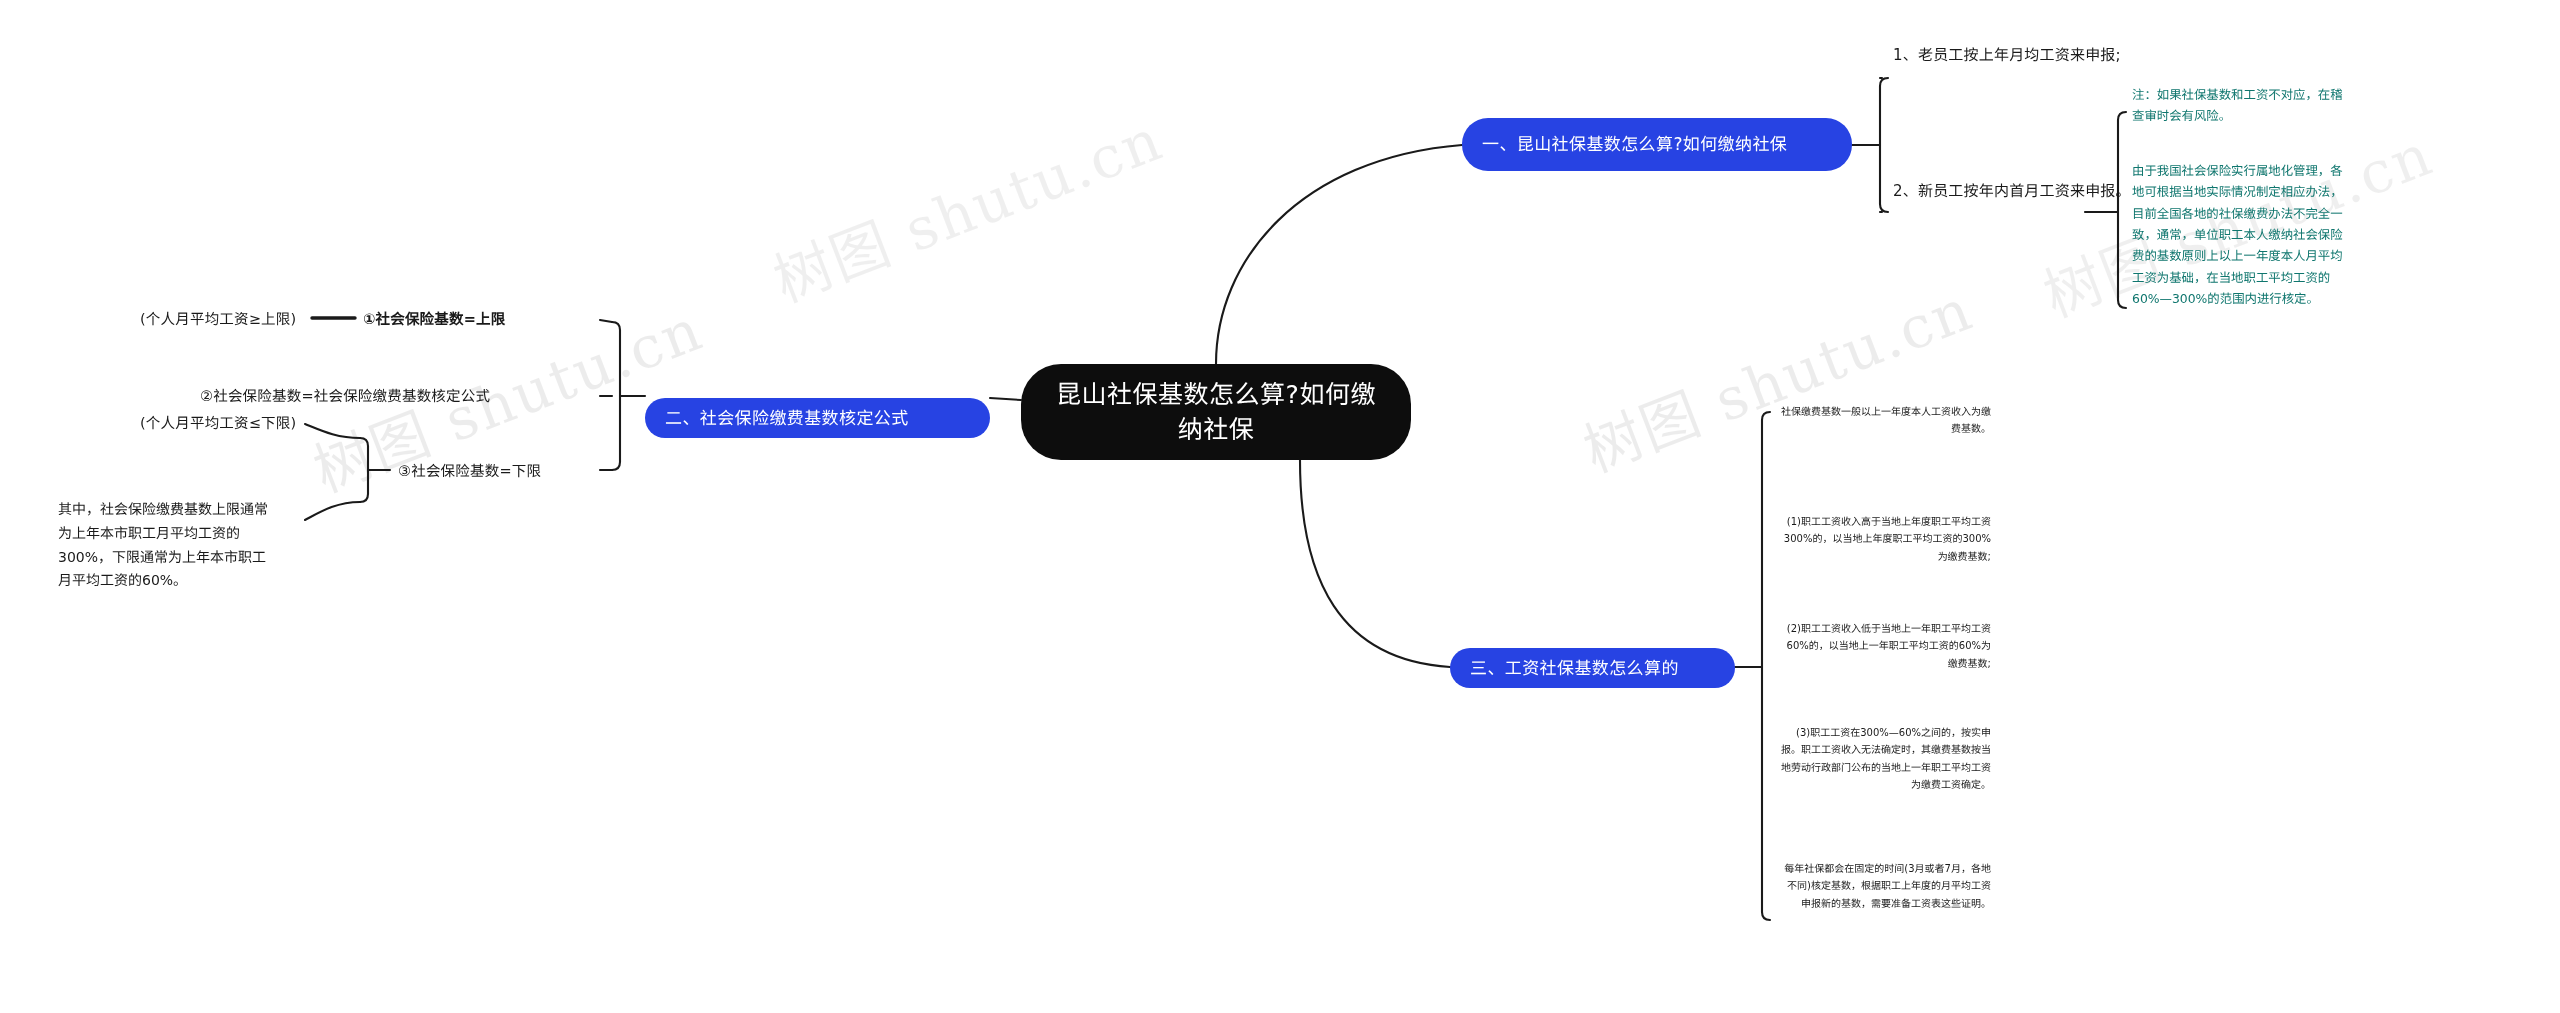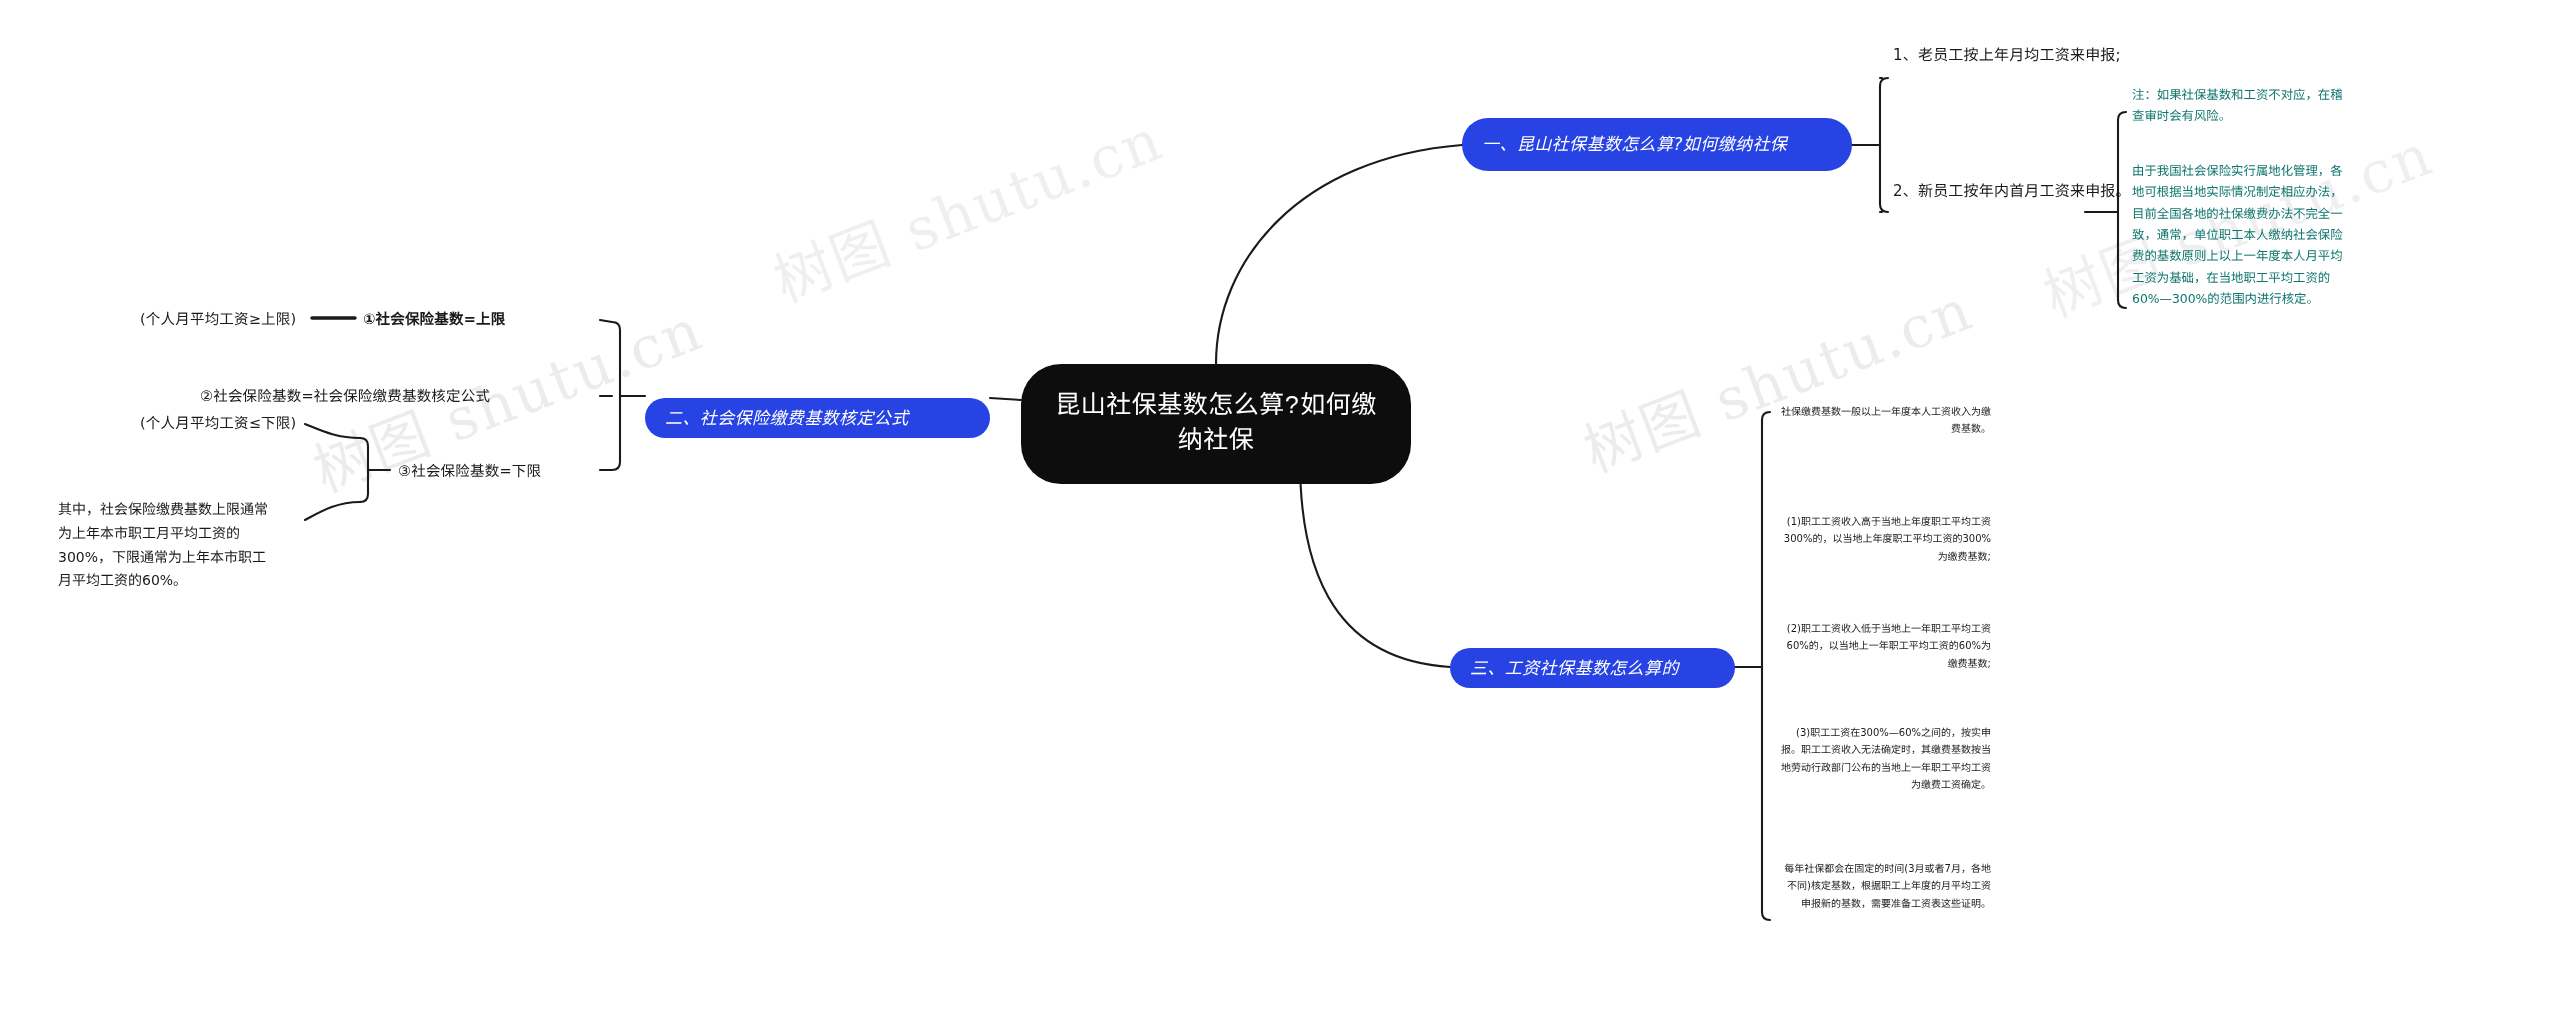--- a/index.html
+++ b/index.html
@@ -70,36 +70,34 @@
     align-items: center;
     justify-content: center;
     text-align: center;
     font-size: 25px;
     line-height: 1.42;
     letter-spacing: 0.5px;
     padding: 12px 26px;
     left: 1021px;
     top: 364px;
     width: 390px;
-    height: 120px;
-    font-family: Liberation Mono, monospace;
+    height: 96px;
   }
 
   .branch-node {
     background: #2743e3;
     color: #ffffff;
     border-radius: 26px;
     display: flex;
     align-items: center;
     font-size: 17px;
     line-height: 1.45;
     letter-spacing: 0.4px;
     padding: 20px 20px;
     box-sizing: border-box;
-    font-style: italic;
   }
   .branch-1 { left: 1462px; top: 118px; width: 390px; height: 53px; }
   .branch-2 { left: 645px;  top: 398px; width: 345px; height: 24px; }
   .branch-3 { left: 1450px; top: 648px; width: 285px; height: 38px; }
 
   .leaf {
     position: absolute;
     color: #1a1a1a;
     font-size: 15px;
     line-height: 1.55;

